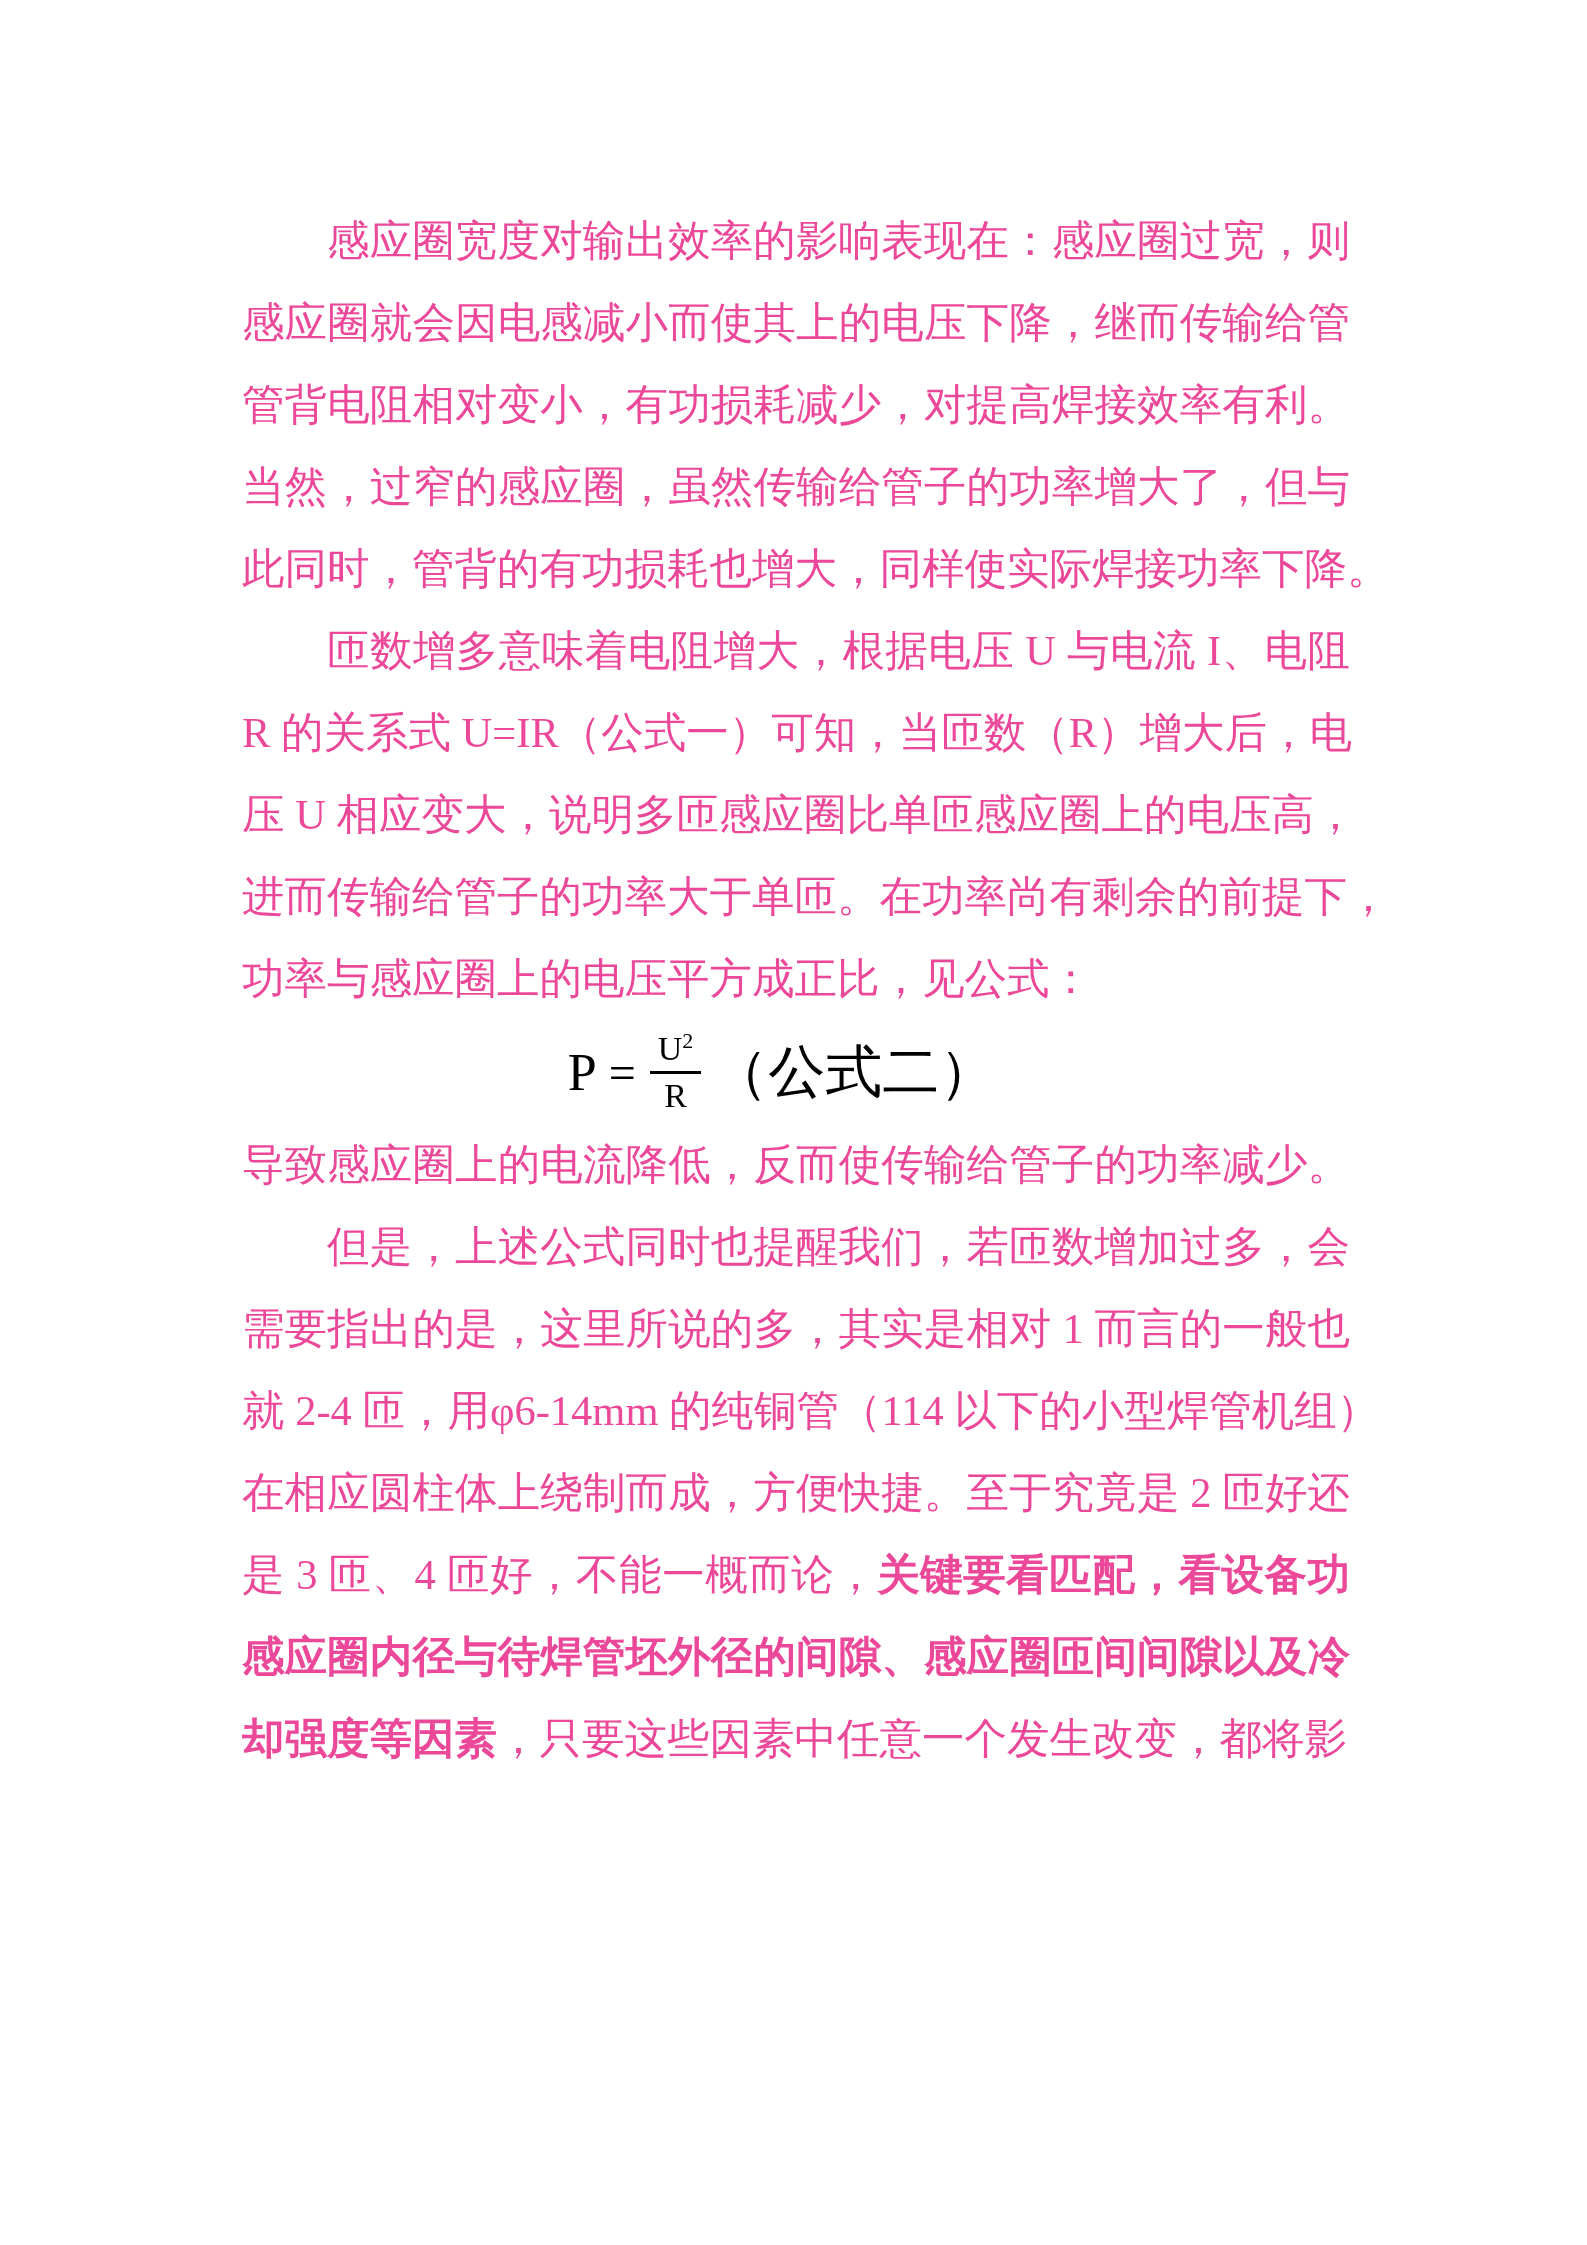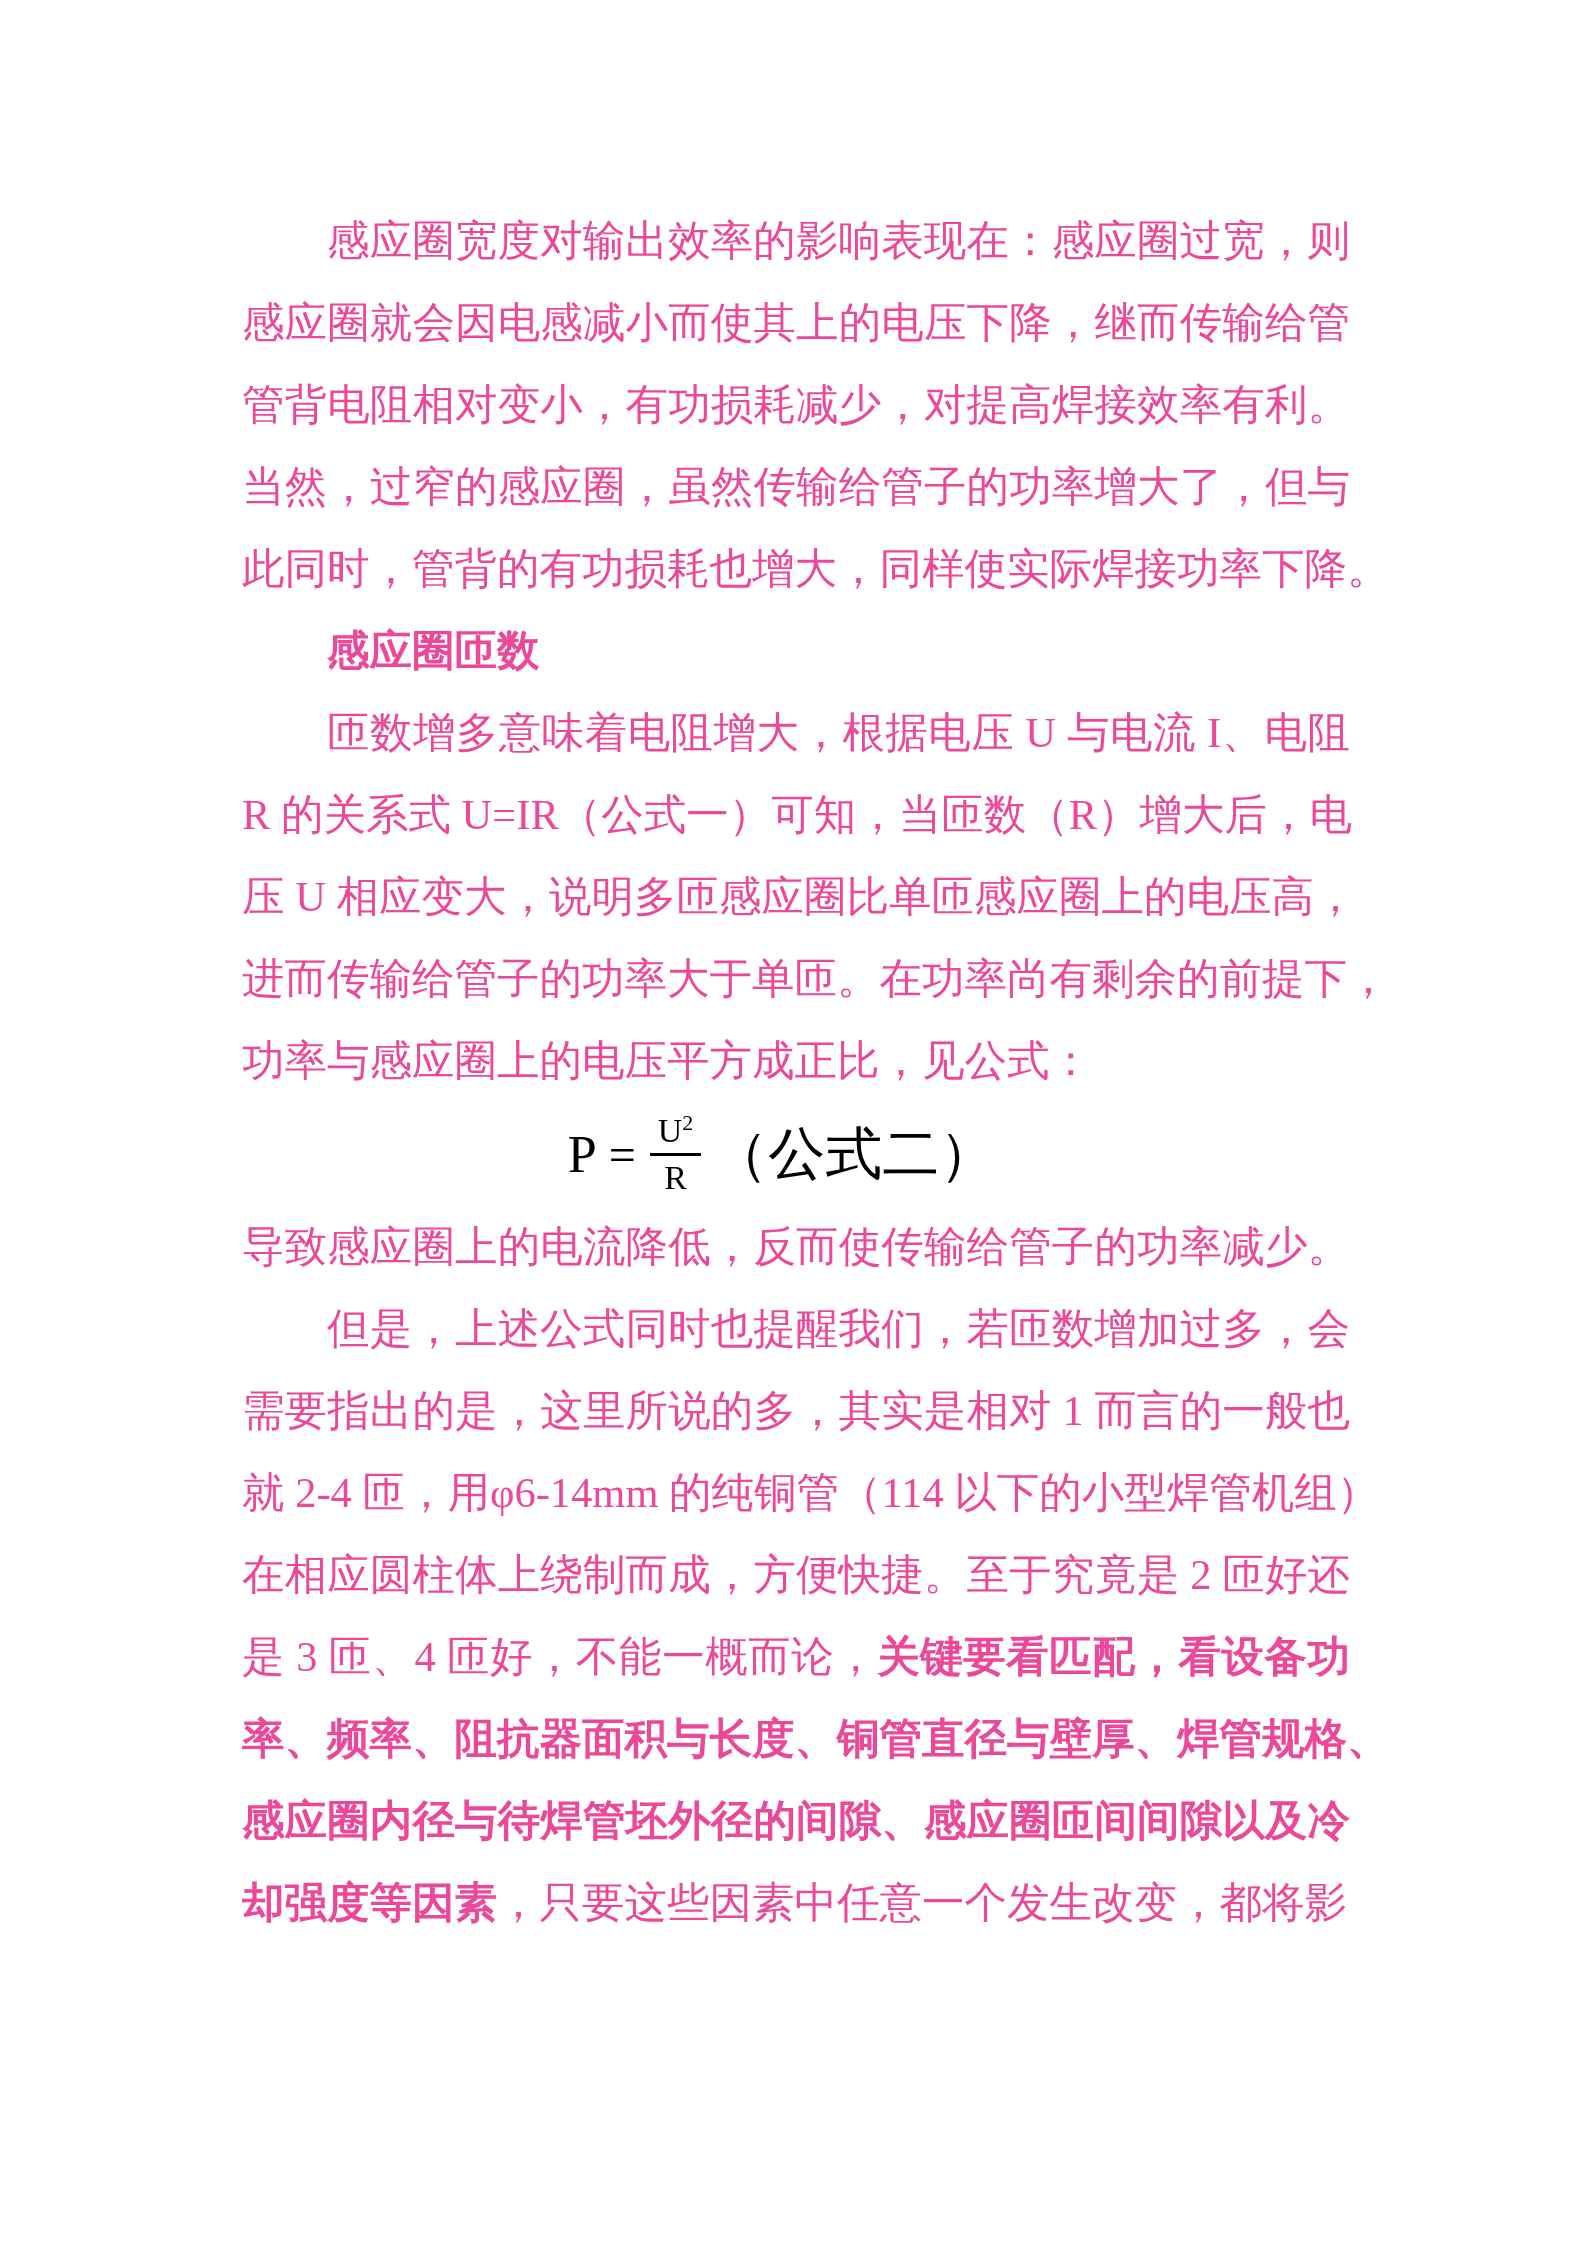--- a/index.html
+++ b/index.html
@@ -86,21 +86,20 @@
 
 <div class="page">
   <div class="content">
 
     <div class="line indent"><span>感应圈宽度对输出效率的影响表现在：感应圈过宽，则</span></div>
     <div class="line"><span>感应圈就会因电感减小而使其上的电压下降，继而传输给管</span></div>
     <div class="line"><span>管背电阻相对变小，有功损耗减少，对提高焊接效率有利。</span></div>
     <div class="line"><span>当然，过窄的感应圈，虽然传输给管子的功率增大了，但与</span></div>
     <div class="line"><span>此同时，管背的有功损耗也增大，同样使实际焊接功率下降。</span></div>
 
-    <div class="line indent short"><span class="bold">感应圈匝数</span></div>
 
     <div class="line indent"><span>匝数增多意味着电阻增大，根据电压 U 与电流 I、电阻</span></div>
     <div class="line"><span>R 的关系式 U=IR（公式一）可知，当匝数（R）增大后，电</span></div>
     <div class="line"><span>压 U 相应变大，说明多匝感应圈比单匝感应圈上的电压高，</span></div>
     <div class="line"><span>进而传输给管子的功率大于单匝。在功率尚有剩余的前提下，</span></div>
     <div class="line short"><span>功率与感应圈上的电压平方成正比，见公式：</span></div>
 
     <div class="formula-row">
       <span class="formula-lhs">P</span>
       <span class="formula-eq">=</span>
@@ -110,18 +109,17 @@
       </span>
       <span class="formula-label">（公式二）</span>
     </div>
 
     <div class="line"><span>导致感应圈上的电流降低，反而使传输给管子的功率减少。</span></div>
     <div class="line indent"><span>但是，上述公式同时也提醒我们，若匝数增加过多，会</span></div>
     <div class="line"><span>需要指出的是，这里所说的多，其实是相对 1 而言的一般也</span></div>
     <div class="line"><span>就 2-4 匝，用φ6-14mm 的纯铜管（114 以下的小型焊管机组）</span></div>
     <div class="line"><span>在相应圆柱体上绕制而成，方便快捷。至于究竟是 2 匝好还</span></div>
     <div class="line"><span>是 3 匝、4 匝好，不能一概而论，</span><span class="bold">关键要看匹配，看设备功</span></div>
-    <div class="line"><span class="bold">率、频率、阻抗器面积与长度、铜管直径与壁厚、焊管规格、</span></div>
     <div class="line"><span class="bold">感应圈内径与待焊管坯外径的间隙、感应圈匝间间隙以及冷</span></div>
     <div class="line short"><span class="bold">却强度等因素</span><span>，只要这些因素中任意一个发生改变，都将影</span></div>
 
   </div>
 </div>
 
 </body></html>

